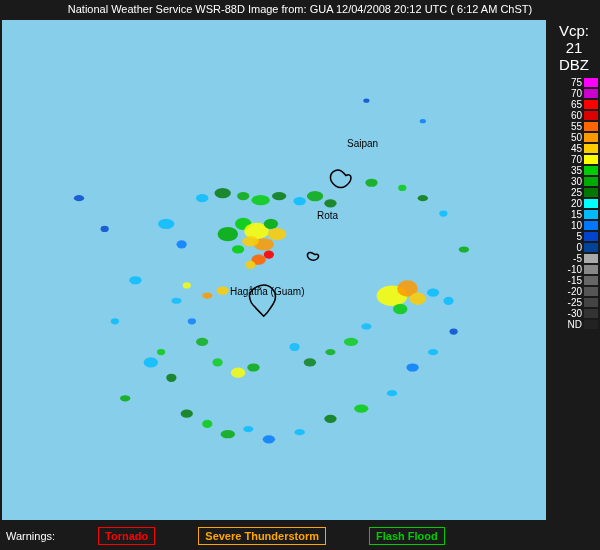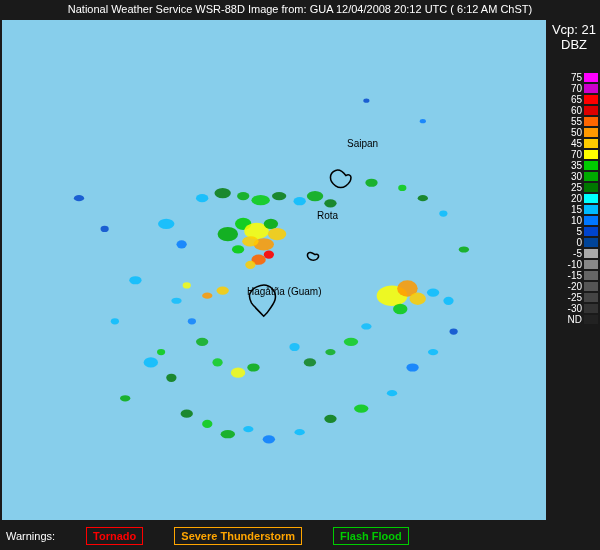--- a/index.html
+++ b/index.html
@@ -43,23 +43,23 @@
       width: 52px;
       background: #1a1a1a;
       display: flex;
       flex-direction: column;
       align-items: center;
       padding: 4px 2px;
       flex-shrink: 0;
     }
     #legend-title {
       color: #ffffff;
-      font-size: 13px;
+      font-size: 15px;
       text-align: center;
-      margin-bottom: 20px;
+      margin-bottom: 4px;
     }
     #color-scale {
       display: flex;
       flex-direction: column;
       align-items: flex-end;
       width: 100%;
     }
     .scale-row {
       display: flex;
       flex-direction: row;
@@ -78,21 +78,21 @@
     .scale-color {
       width: 14px;
       height: 9px;
     }
     #footer {
       background: #1a1a1a;
       padding: 4px 6px;
       display: flex;
       flex-direction: row;
       align-items: center;
-      gap: 0;
+      gap: 12px;
       height: 28px;
     }
     #warnings-label {
       color: #ffffff;
       font-size: 11px;
       flex-shrink: 0;
     }
     .warning-badge {
       padding: 2px 6px;
       font-size: 11px;
@@ -233,21 +233,21 @@
         <ellipse cx="200" cy="245" rx="5" ry="3" fill="#ff9900" opacity="0.85"></ellipse>
         <ellipse cx="180" cy="235" rx="4" ry="3" fill="#ffff00" opacity="0.8"></ellipse>
 
         <ellipse cx="75" cy="150" rx="5" ry="3" fill="#0044cc" opacity="0.8"></ellipse>
         <ellipse cx="355" cy="55" rx="3" ry="2" fill="#0044cc" opacity="0.8"></ellipse>
         <ellipse cx="410" cy="75" rx="3" ry="2" fill="#0077ff" opacity="0.8"></ellipse>
       </svg>
 
       <div class="location-label" style="left: 345px; top: 118px;">Saipan</div>
       <div class="location-label" style="left: 315px; top: 190px;">Rota</div>
-      <div class="location-label" style="left: 245px; top: 266px; text-align: center;">Hagåtña (Guam)</div>
+      <div class="location-label" style="left: 228px; top: 266px; text-align: center;">Hagåtña (Guam)</div>
     </div>
 
     <div id="legend-panel">
       <div id="legend-title">
         <span>Vcp: 21</span><br>
         <span>DBZ</span>
       </div>
       <div id="color-scale">
       <div class="scale-row">
             <span class="scale-label">75</span>

